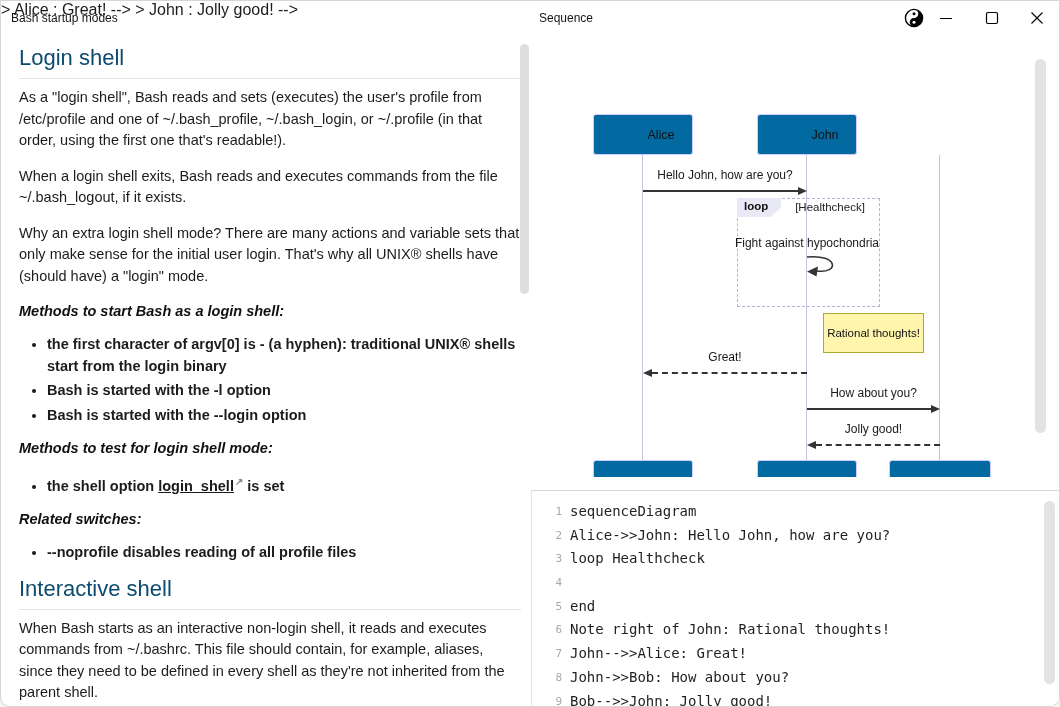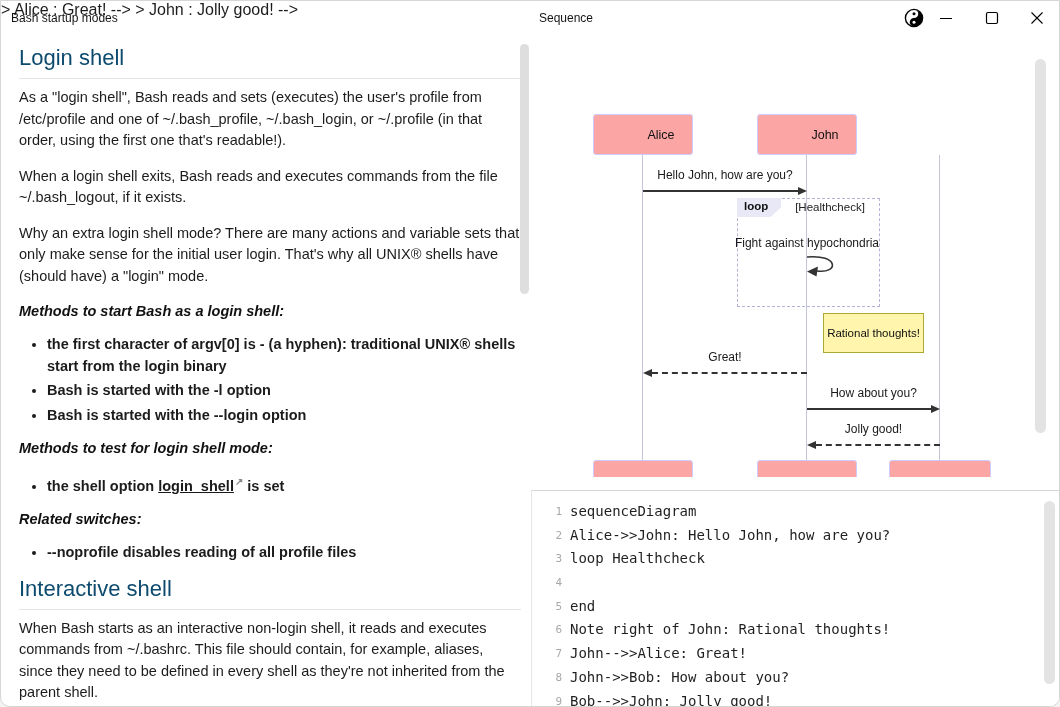--- a/index.html
+++ b/index.html
@@ -20,21 +20,21 @@
   .doc h4{font-size:14.5px;line-height:21px;font-style:italic;font-weight:700;color:#111;margin:4px 0 12px 0;}
   .doc ul{margin:0 0 12px 0;padding-left:28px;font-weight:bold;}
   .doc li{margin-bottom:3px;}
   .doclink{color:#1a1a1a;text-decoration:underline;cursor:pointer;}
   .linkmark{font-size:10px;color:#8a8a8a;vertical-align:super;margin-left:1px;}
   
   .sb{background:#dedede;border-radius:6px;}
   
   .diagram{position:absolute;left:0;top:0;width:1060px;height:476px;overflow:hidden;pointer-events:none;}
   .diagram *{pointer-events:auto;}
-  .actor{box-sizing:border-box;background:#fca5a5;border:1px solid #CCCCFF;border-radius:3px;
+  .actor{box-sizing:border-box;background:#0369a1;border:1px solid #CCCCFF;border-radius:3px;
          display:flex;align-items:center;justify-content:center;font-size:12.5px;color:#111;padding-left:36px;}
   .lifeline{width:1px;background:#c4c4da;}
   .msg-text{font-size:12px;color:#1a1a1a;text-align:center;}
   .line-solid{height:0;border-top:2px solid #333;}
   .line-dashed{height:0;border-top:2px dashed #333;}
   .arr-r{width:0;height:0;border-top:4.5px solid transparent;border-bottom:4.5px solid transparent;border-left:9px solid #333;}
   .arr-l{width:0;height:0;border-top:4.5px solid transparent;border-bottom:4.5px solid transparent;border-right:9px solid #333;}
   .loop-frame{box-sizing:border-box;border:1px dashed #b3b3d9;}
   .loop-label{box-sizing:border-box;background:#e8e8f7;font-size:11.5px;font-weight:700;color:#111;
               padding:2px 0 0 7px;clip-path:polygon(0 0,100% 0,100% 50%,76% 100%,0 100%);}

